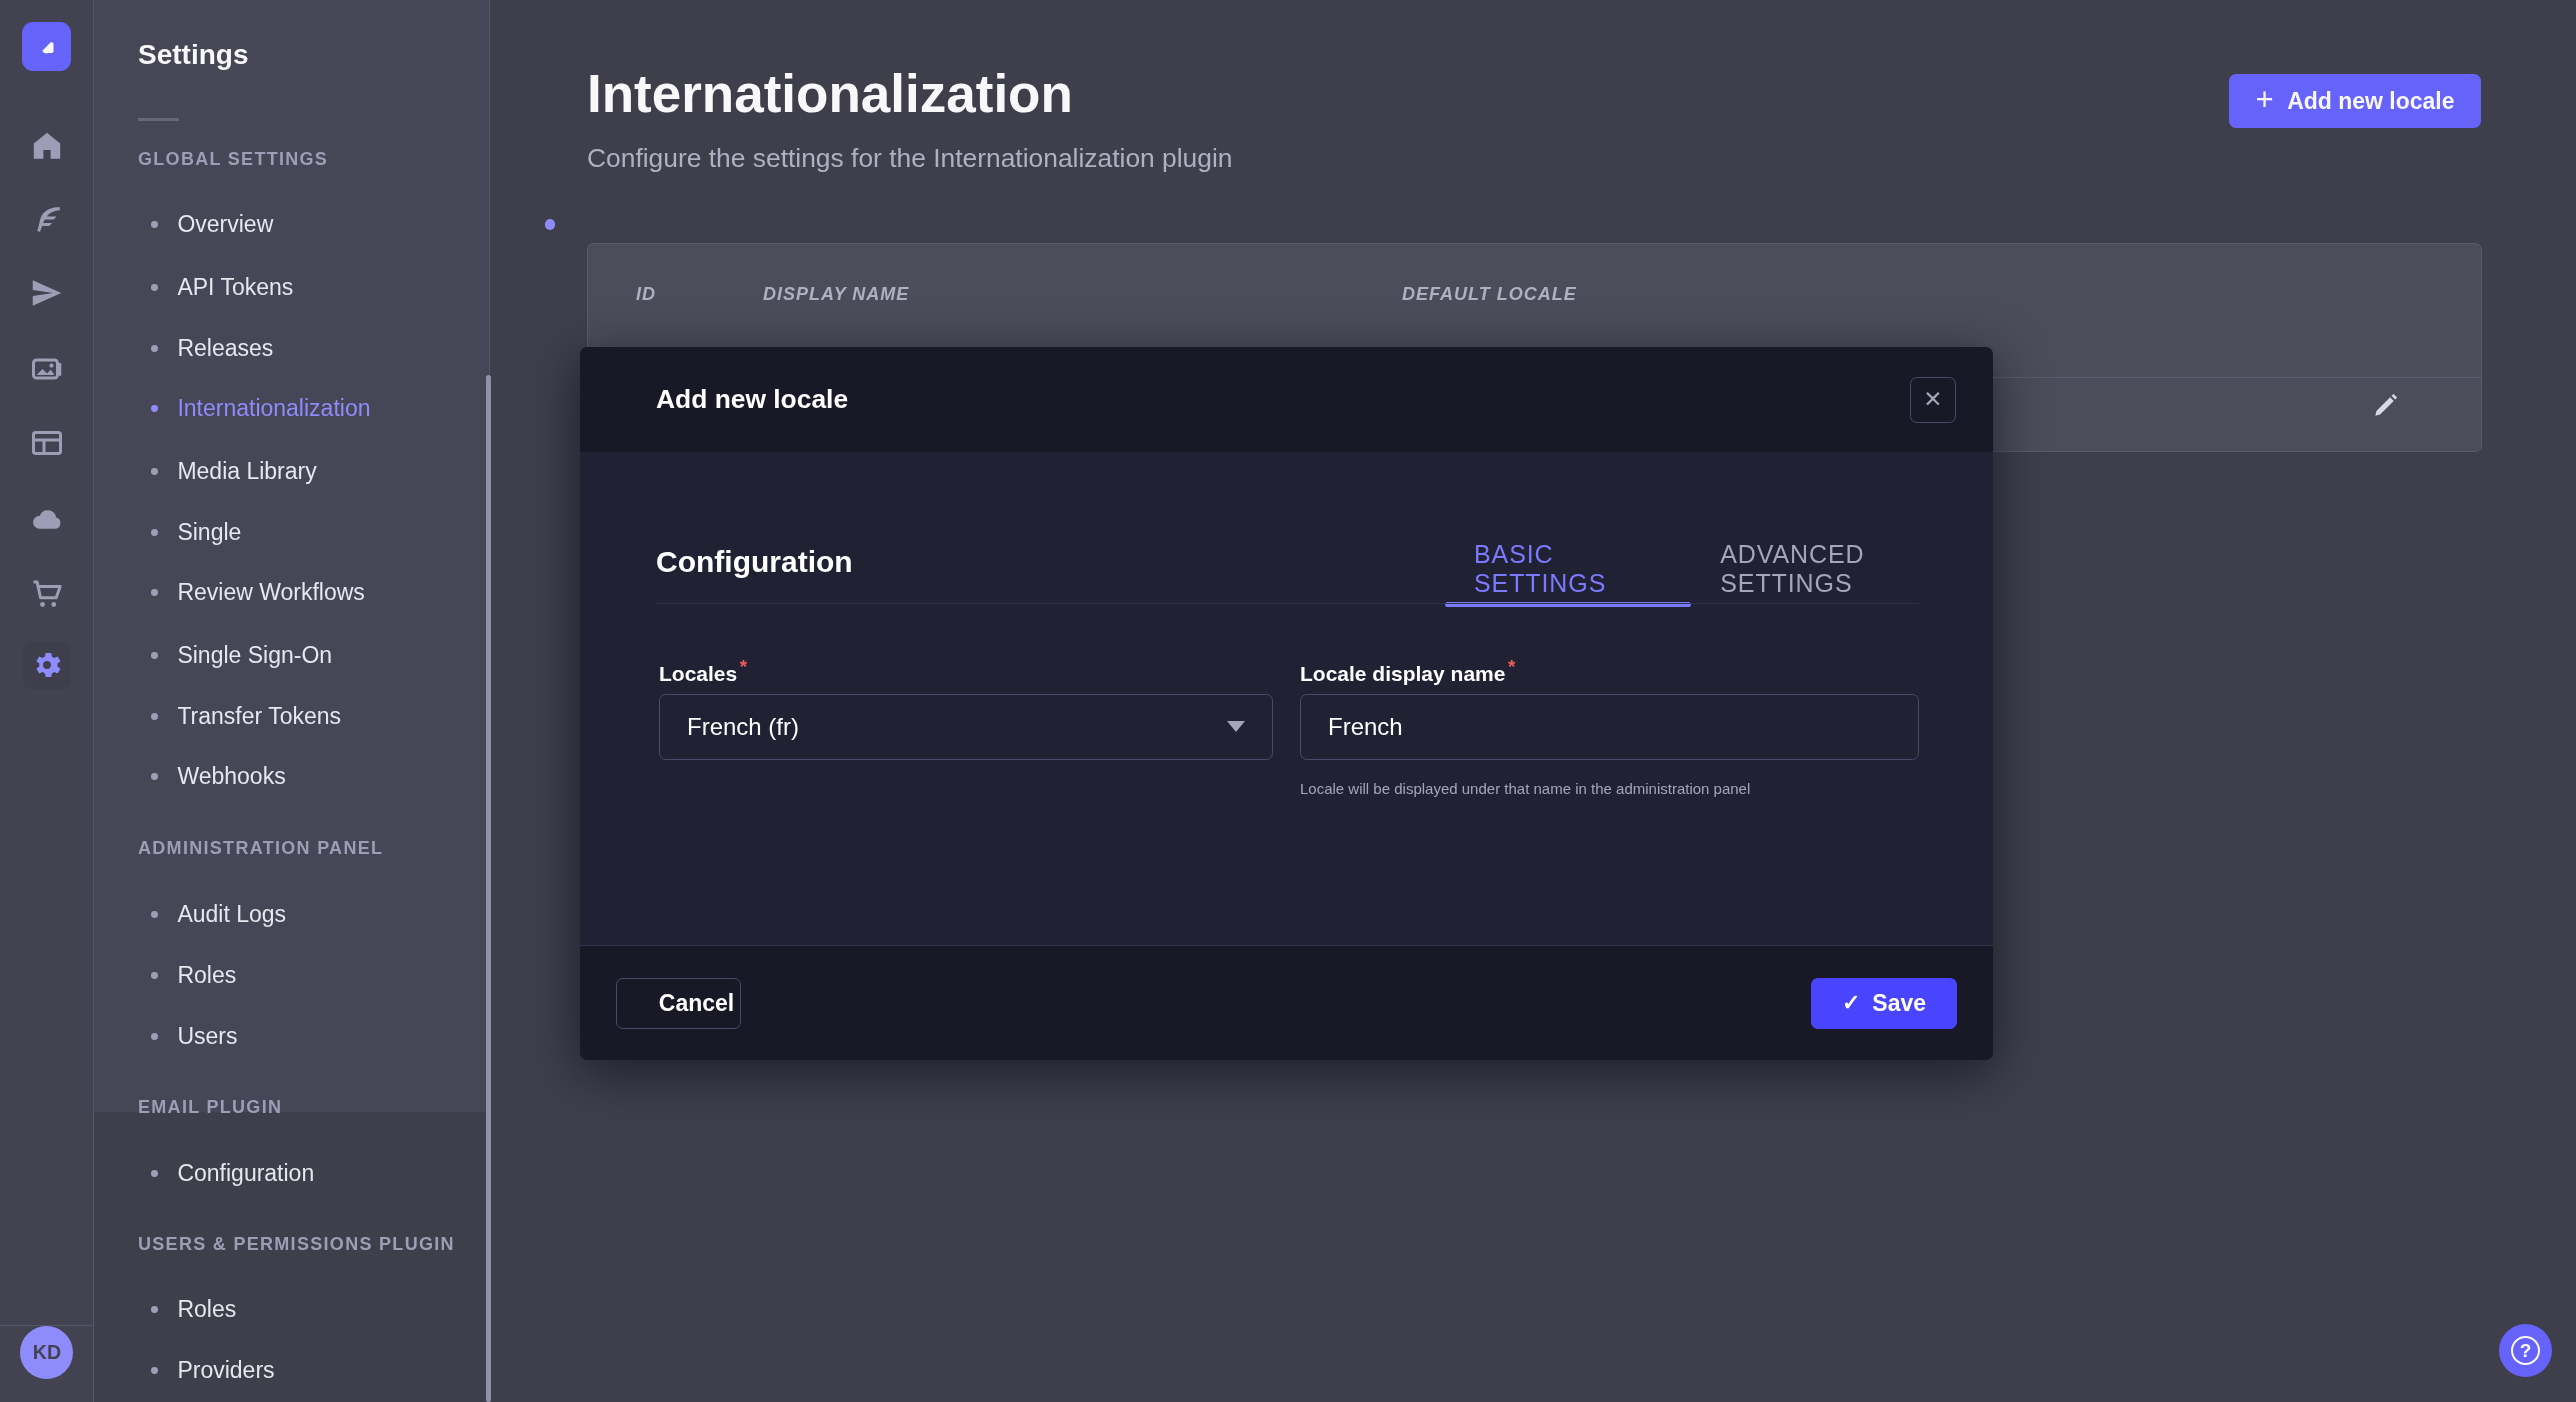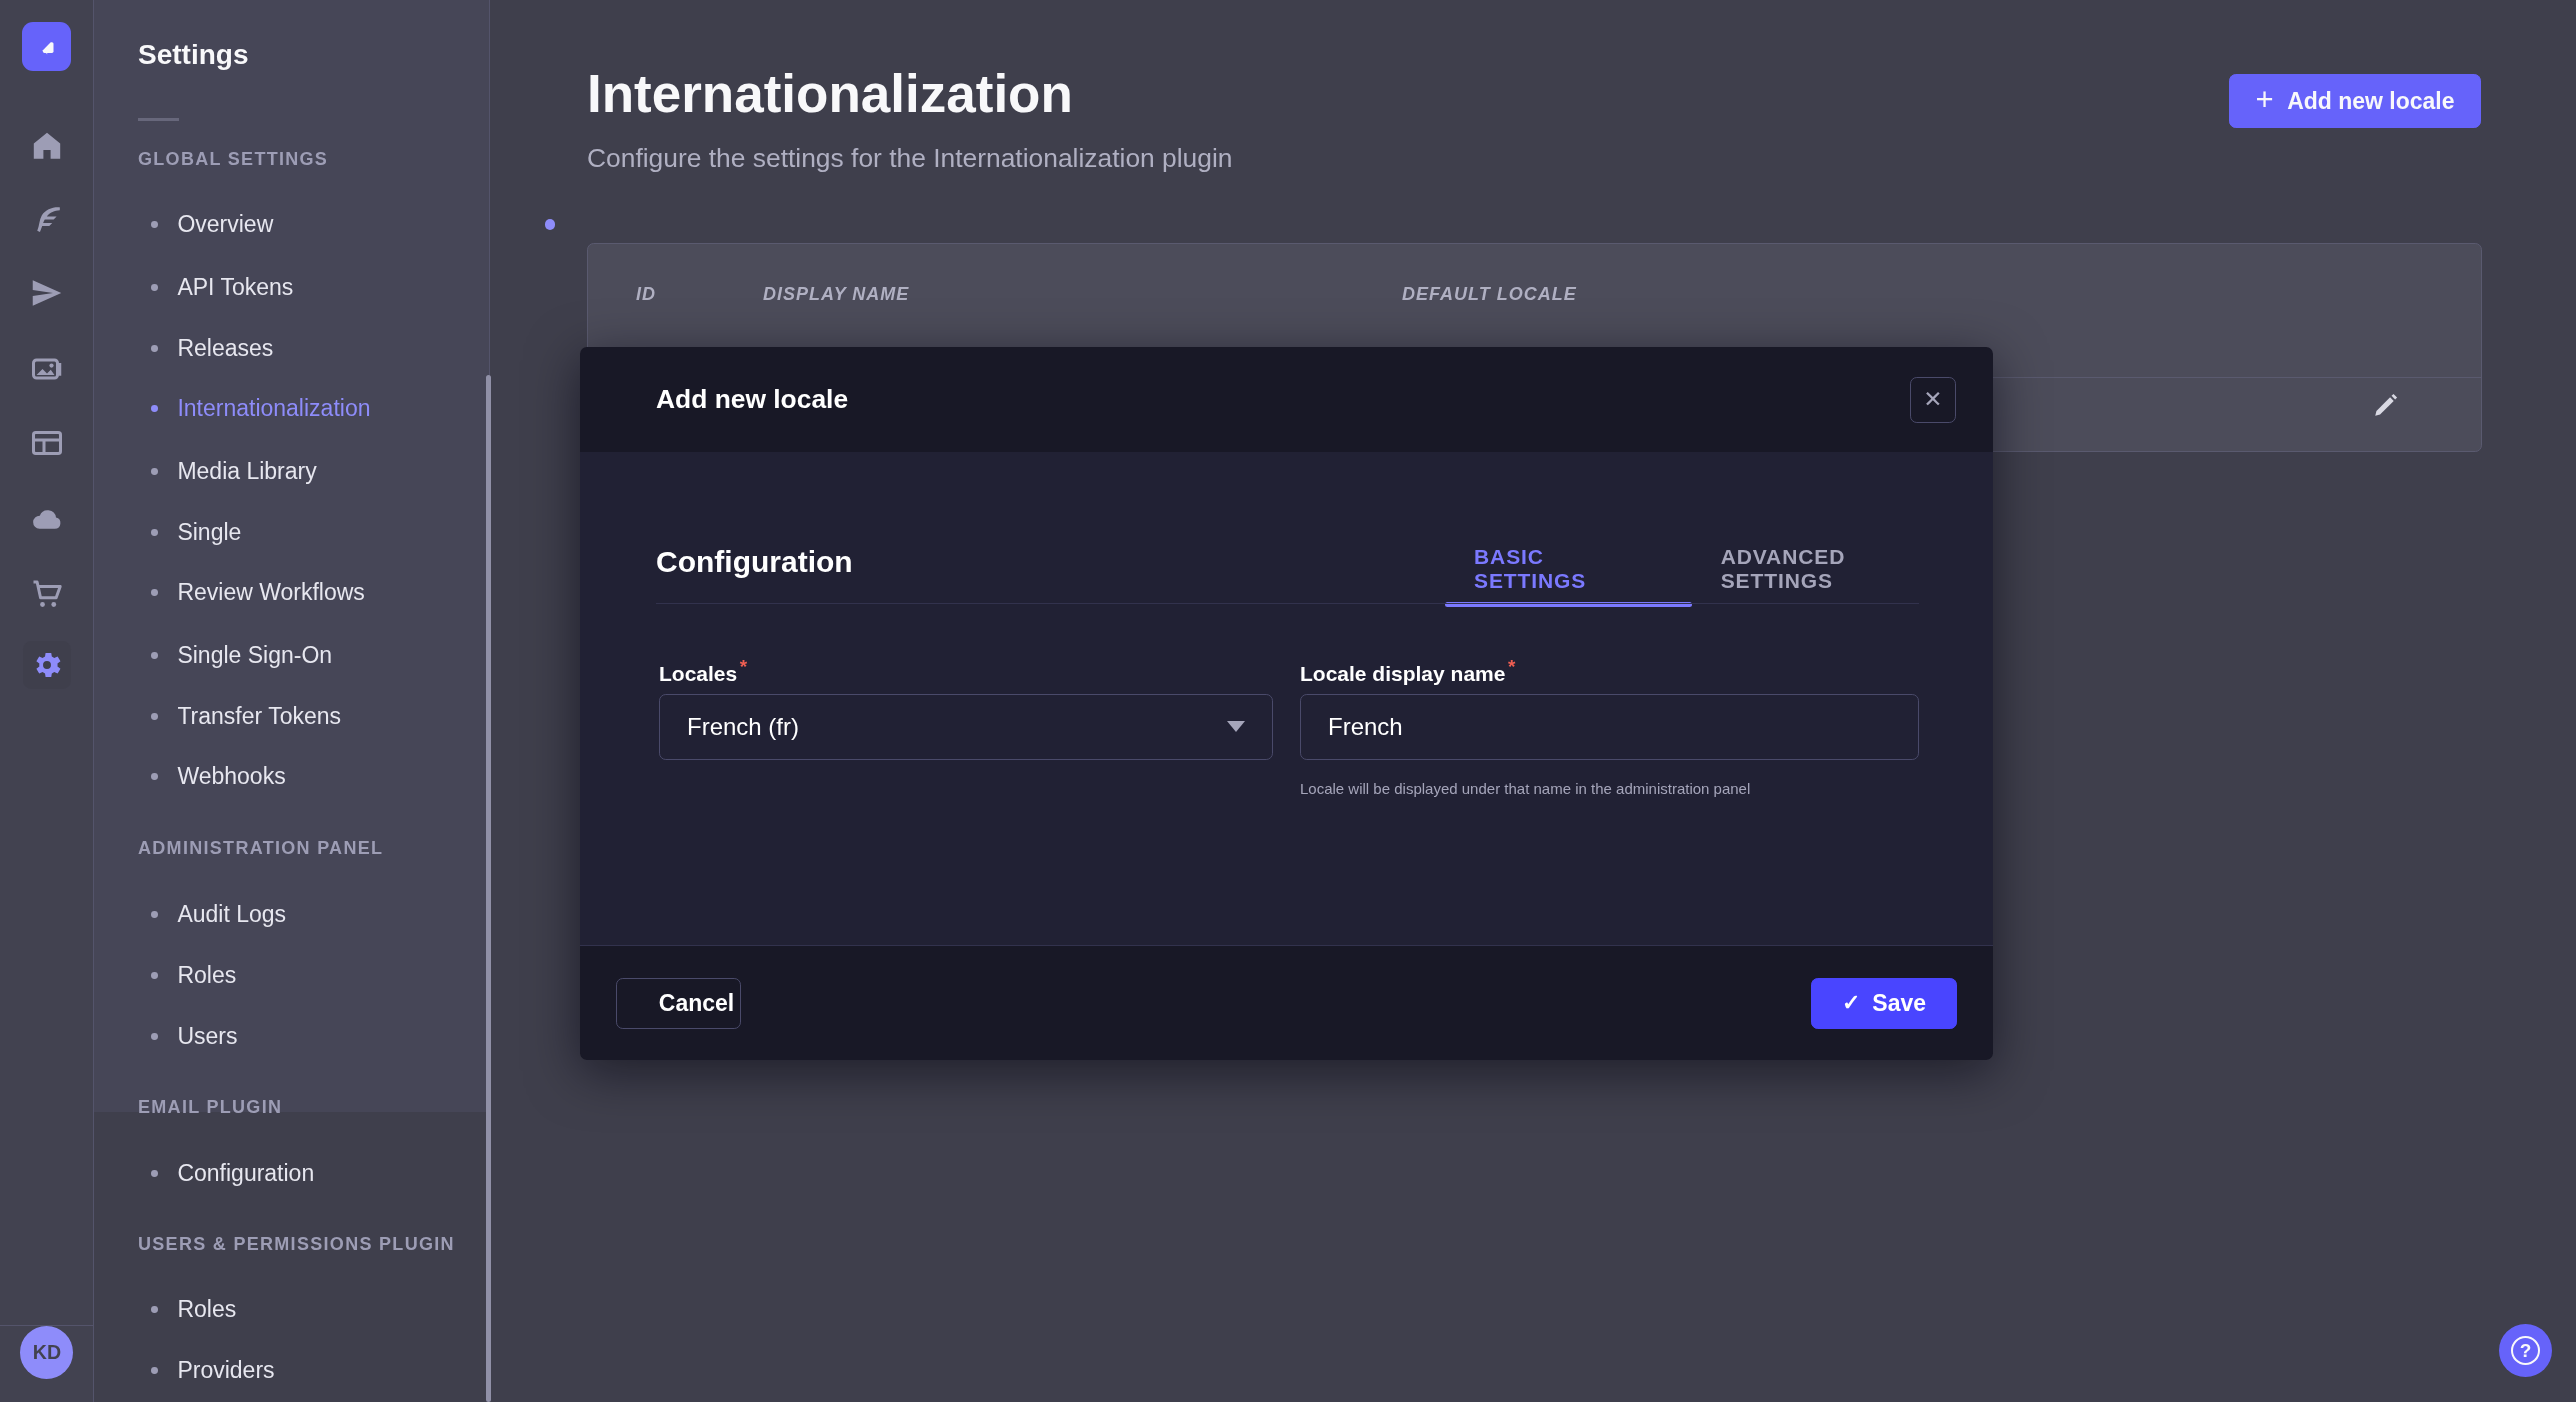--- a/index.html
+++ b/index.html
@@ -66,21 +66,21 @@
   .modal-header { position:absolute; left:0; top:0; width:100%; height:105px; background:#181826;
                   border-radius:6.8px 6.8px 0 0; display:flex; align-items:center; justify-content:space-between;
                   padding:0 37px 0 76px; }
   .modal-title { font-size:26.4px; font-weight:600; color:#ffffff; }
   .close-btn { width:46px; height:46px; border:0.9px solid #4a4a6a; border-radius:6.8px; background:transparent;
                color:#a5a5ba; font-size:23px; display:flex; align-items:center; justify-content:center; cursor:pointer; }
   .modal-body { position:absolute; left:0; top:105px; width:100%; height:493px; background:#212134; }
   .config-title { position:absolute; left:76px; top:93px; font-size:30px; font-weight:600; color:#ffffff; }
   .tabs { position:absolute; left:865px; top:81px; height:71px; display:flex; }
   .tab { height:100%; padding:0 29px; display:flex; align-items:center; justify-content:center;
-         font-size:21px; font-weight:bold; letter-spacing:0.9px; color:#a5a5ba; position:relative; cursor:pointer; }
+         font-size:25px; font-weight:normal; letter-spacing:0.9px; color:#a5a5ba; position:relative; cursor:pointer; }
   .tab.active { color:#7b79ff; }
   .tab.active::after { content:""; position:absolute; left:0; right:0; bottom:-2.6px; height:5.1px;
                        background:#7b79ff; border-radius:2.6px; }
   .tabs-divider { position:absolute; left:76px; right:74px; top:151px; border-top:0.9px solid #32324d; }
 
   .field { position:absolute; top:204px; }
   .field-label { font-size:21px; font-weight:600; color:#ffffff; height:29px; }
   .req { color:#ee5e52; margin-left:2.6px; vertical-align:super; font-size:19px; }
   .field-box { margin-top:8.5px; height:66px; border:0.9px solid #4a4a6a; border-radius:6.8px; background:transparent;
                display:flex; align-items:center; padding:0 27px; cursor:pointer; }

